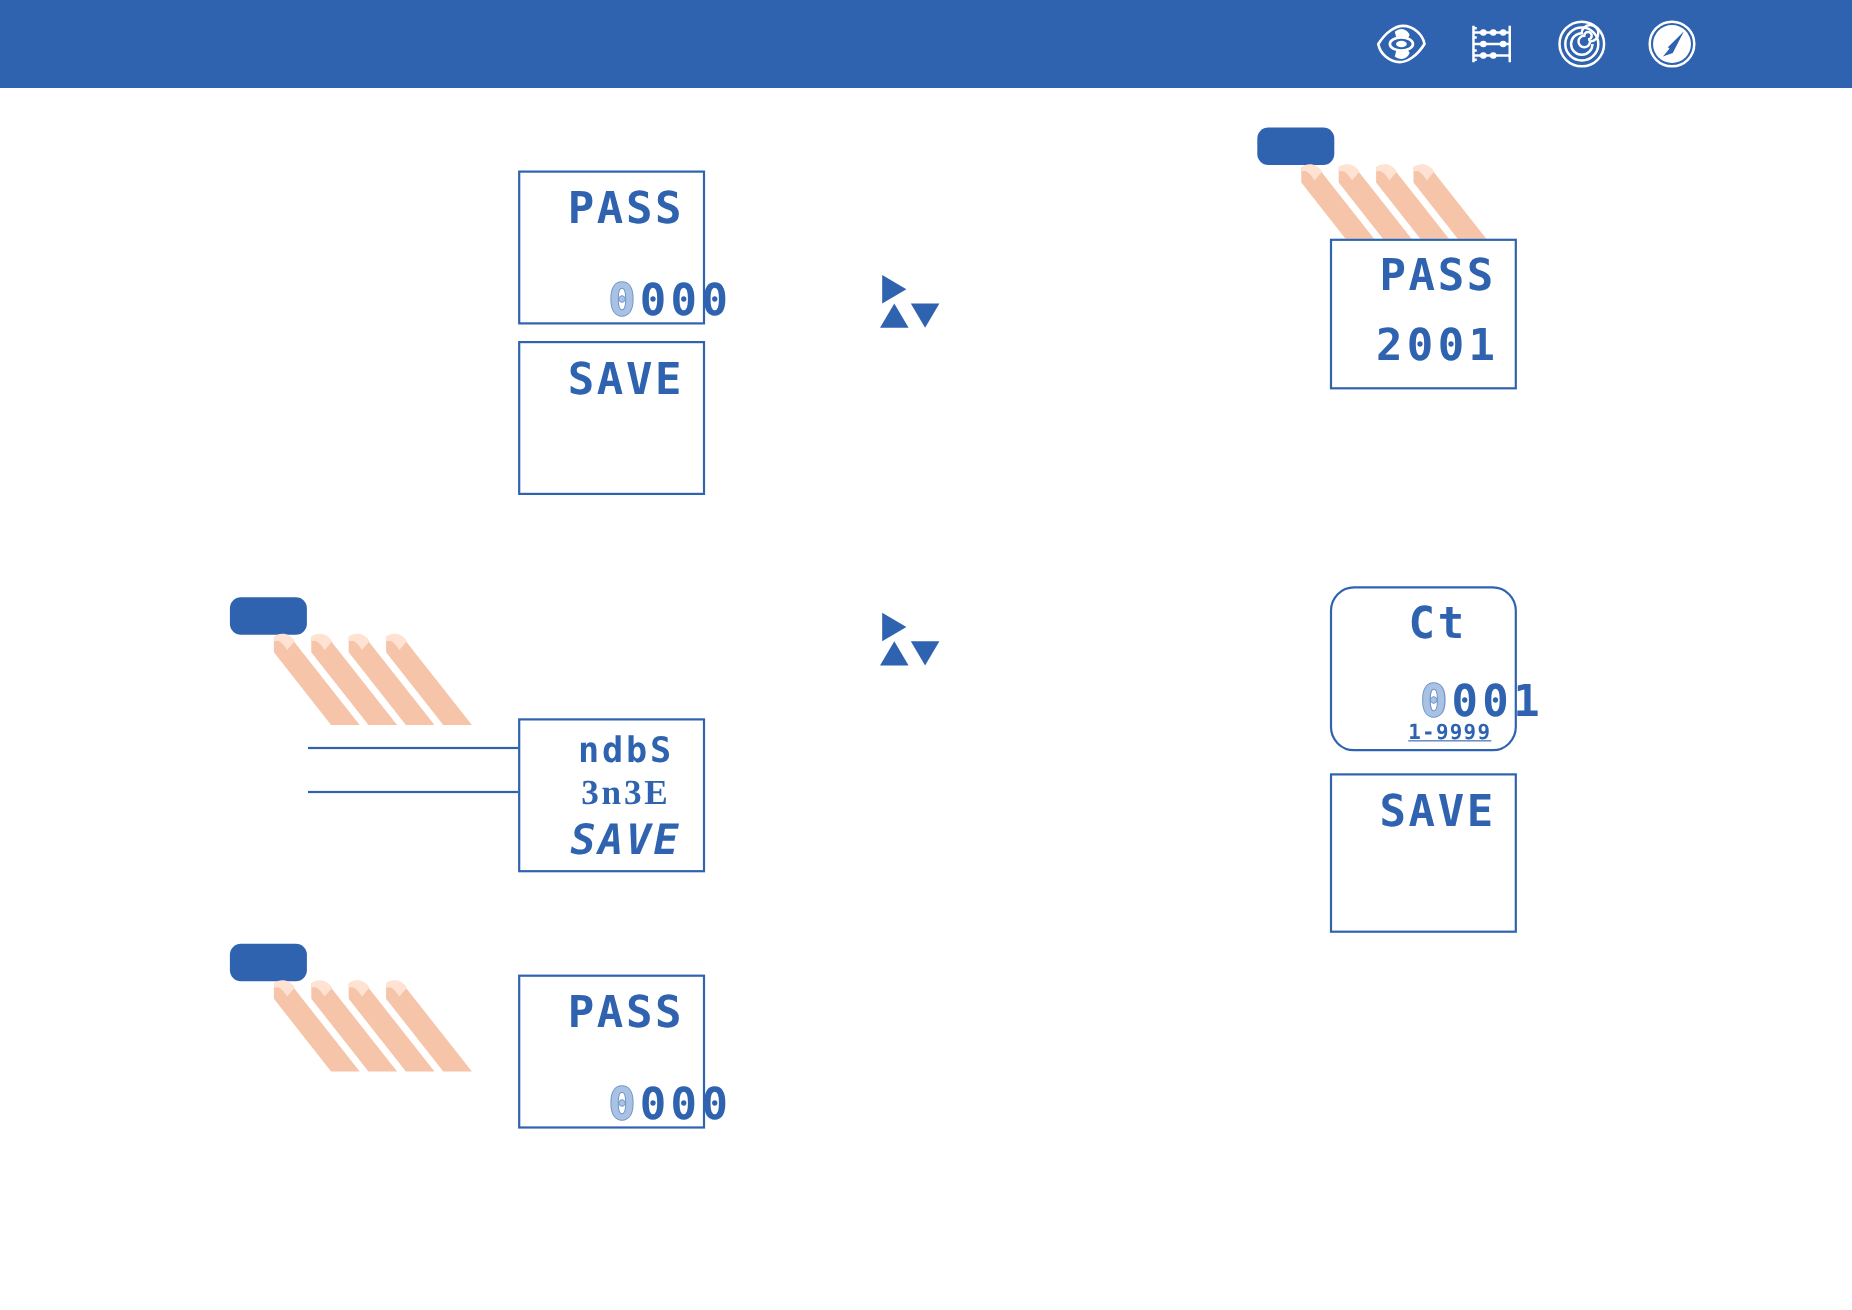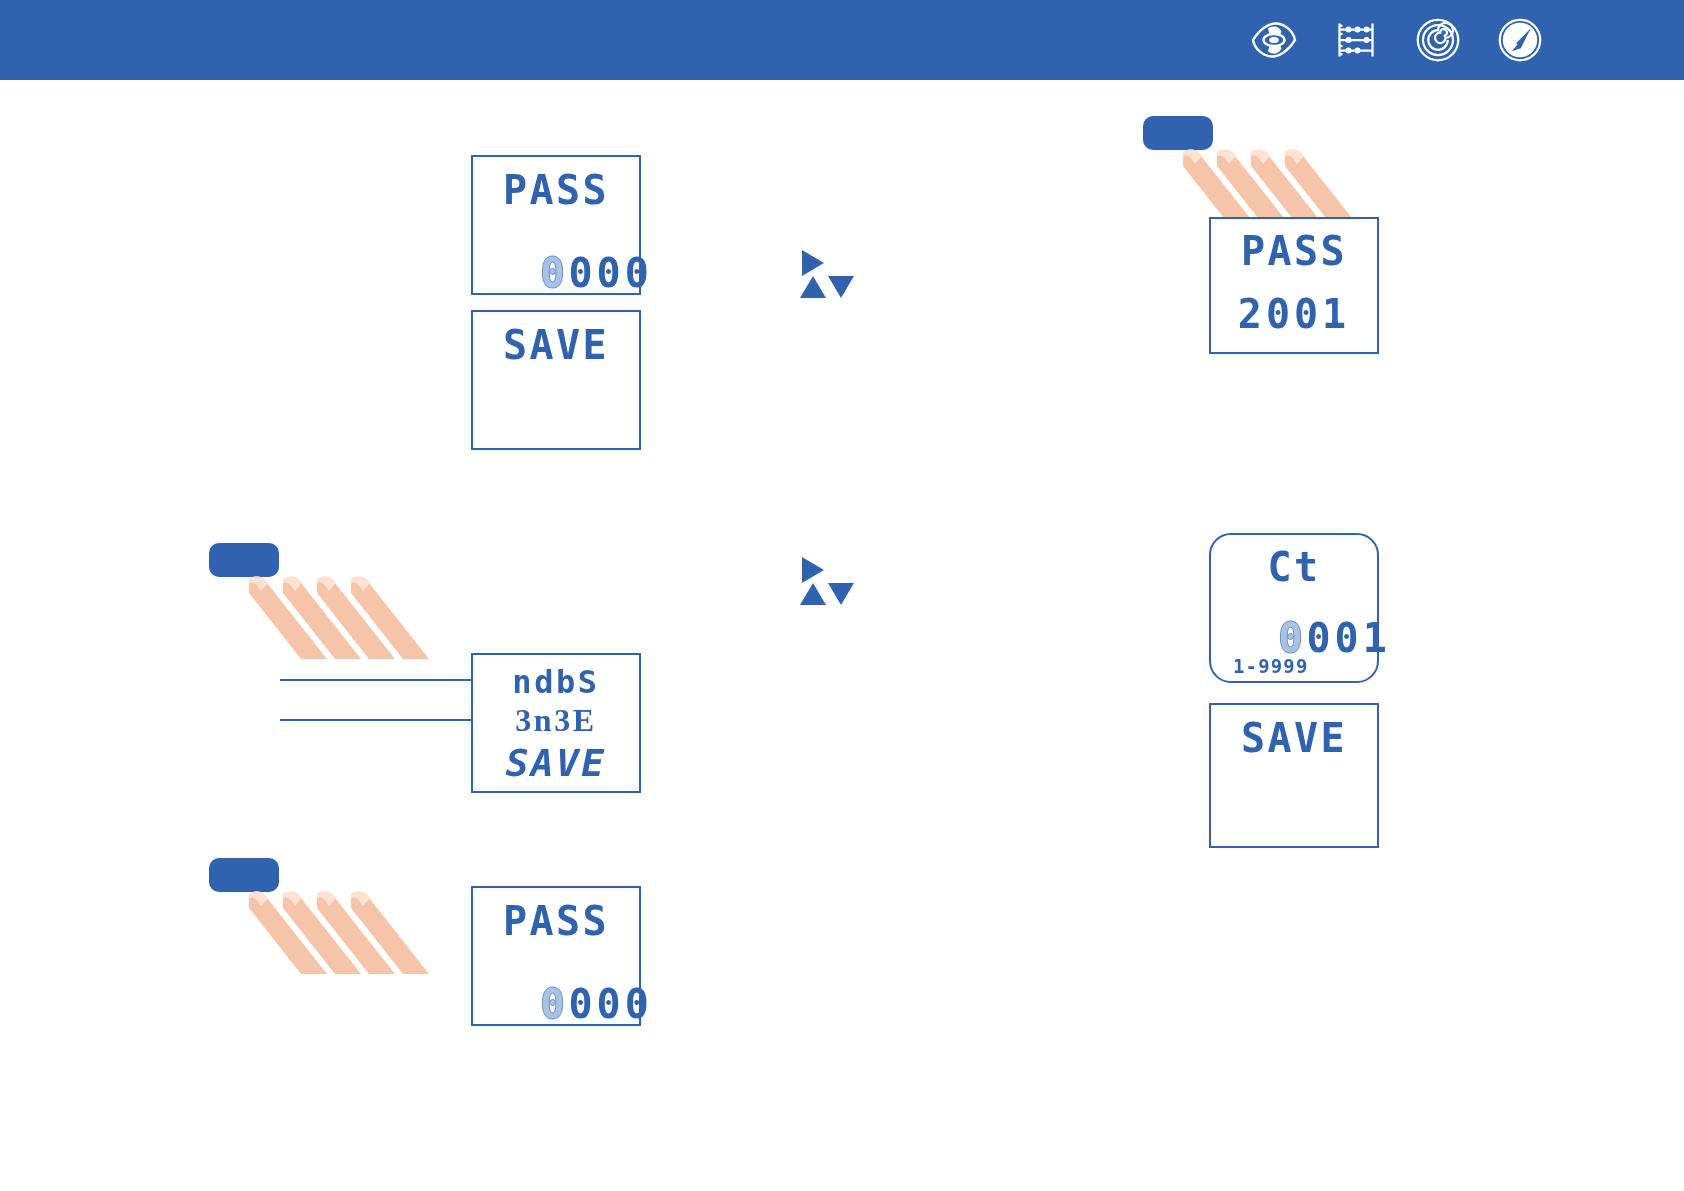--- a/index.html
+++ b/index.html
@@ -34,20 +34,21 @@
     gap: 34px;
   }
   .hicon { width: 48px; height: 48px; display:block; }
   .hicon svg { width: 48px; height: 48px; display:block; }
 
   
   .lcd {
     position: absolute;
     border: 2px solid #2f63b0;
     background: #ffffff;
+    padding-left: 13px;
   }
   .lcd-line {
     position: absolute;
     width: 100%;
     text-align: center;
     color: #2f63b0;
     font-family: "DejaVu Sans Mono", monospace;
     letter-spacing: 0.10em;
     white-space: pre;
   }
@@ -266,20 +267,20 @@
   <div class="lcd" style="left:1209px; top:217px; width:170px; height:137px;">
     <div class="lcd-line seg seg-title" style="top:9px;">PASS</div>
     <div class="lcd-line seg seg-val" style="top:72px;">2001</div>
   </div>
 
   <div class="lcd" style="left:1209px; top:533px; width:170px; height:150px;border-radius:22px;">
     <div class="lcd-line seg seg-title" style="top:9px;">Ct</div>
     <div class="lcd-line" style="top:61px;text-align:center;">
       <span class="seg seg-val digit-active">0</span><span class="seg seg-val">001</span>
     </div>
-    <div class="lcd-line seg seg-small" style="top:120px; text-align:left; padding-left:22px;">1-9999</div>
+    <div class="lcd-line seg seg-small" style="top:120px; text-align:center; padding-left:22px;text-decoration:underline;">1-9999</div>
   </div>
 
   <div class="lcd" style="left:1209px; top:703px; width:170px; height:145px;">
     <div class="lcd-line seg seg-title" style="top:10px;">SAVE</div>
   </div>
 
 </div>
 
 </body></html>

